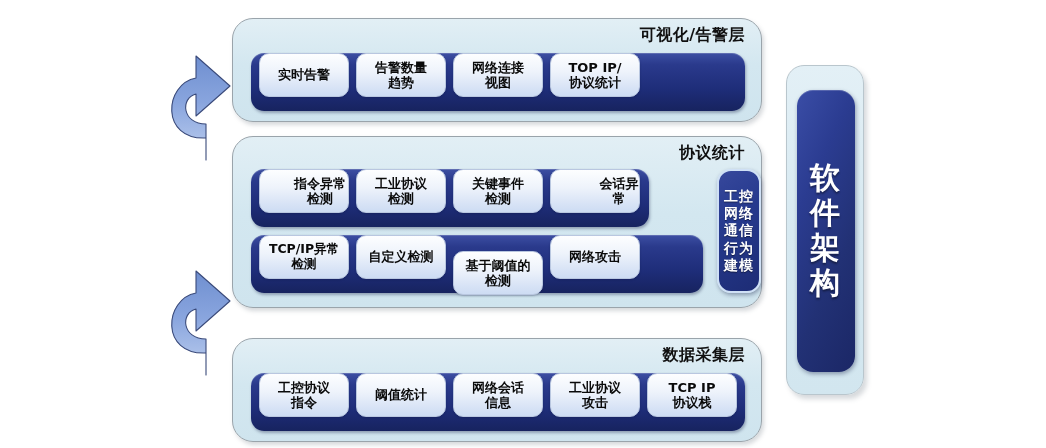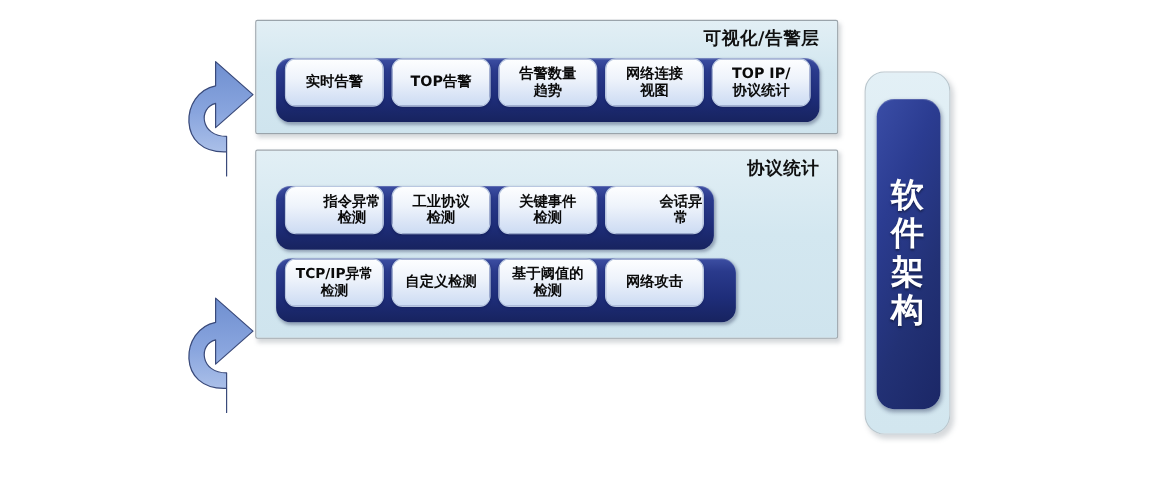--- a/index.html
+++ b/index.html
@@ -18,21 +18,21 @@
   #canvas {
     position: absolute;
     inset: 0;
   }
 
   
   .layer-panel {
     position: absolute;
     background: linear-gradient(180deg, #e2eff5 0%, #d3e7f0 45%, #cfe4ee 100%);
     border: 1px solid #9aa4ab;
-    border-radius: 2px;
+    border-radius: 21px;
     box-sizing: border-box;
     box-shadow: 2px 3px 4px rgba(120,130,140,0.30);
   }
   .layer-title {
     position: absolute;
     right: 16px;
     top: 6px;
     font-size: 16px;
     font-weight: bold;
     color: #101010;
@@ -170,21 +170,20 @@
     <g>
       <path d="M 650,216 L 672,196 L 672,208 L 690,208 L 690,196
                L 712,216 L 690,236 L 690,224 L 672,224 L 672,236 Z" fill="url(#dblGrad)" stroke="#5a6d92" stroke-width="1.2" stroke-linejoin="round"></path>
     </g>
   </svg>
 
   <div class="layer-panel" style="left:232px; top:18px; width:530px; height:104px;">
     <div class="layer-title">可视化/告警层</div>
     <div class="band" style="left:18px; top:34px; width:494px; height:58px; padding:0 8px; gap:7px;">
       <div class="chip" style="width:90px;">实时告警</div>
-      <div class="chip" style="width:90px;">TOP告警</div>
       <div class="chip" style="width:90px;">告警数量
 趋势</div>
       <div class="chip" style="width:90px;">网络连接
 视图</div>
       <div class="chip" style="width:90px;">TOP IP/
 协议统计</div>
     </div>
   </div>
 
   <div class="layer-panel" style="left:232px; top:136px; width:530px; height:172px;">
@@ -193,31 +192,50 @@
     <div class="band" style="left:18px; top:32px; width:398px; height:58px; padding:0 8px; gap:7px;">
       <div class="chip" style="width:90px;padding-left:32px;">指令异常
 检测</div>
       <div class="chip" style="width:90px;">工业协议
 检测</div>
       <div class="chip" style="width:90px;">关键事件
 检测</div>
       <div class="chip" style="width:90px;padding-left:48px;">会话异常</div>
     </div>
 
-    <div class="band" style="left:18px; top:98px; width:418px; height:58px; padding:0 8px; gap:7px;">
+    <div class="band" style="left:18px; top:98px; width:452px; height:58px; padding:0 8px; gap:7px;">
       <div class="chip" style="width:90px; font-size:12.5px;">TCP/IP异常
 检测</div>
       <div class="chip" style="width:90px;">自定义检测</div>
-      <div class="chip" style="width:90px;">基于阈值的
+      <div class="chip" style="width:90px;margin-top:16px;">基于阈值的
 检测</div>
       <div class="chip" style="width:90px;">网络攻击</div>
     </div>
 
-  </div>
-
+    <div class="model-box" style="left:484px; top:32px; width:44px; height:124px;">工控
+网络
+通信
+行为
+建模</div>
+  </div>
+
+  <div class="layer-panel" style="left:232px; top:338px; width:530px; height:104px;">
+    <div class="layer-title">数据采集层</div>
+    <div class="band" style="left:18px; top:34px; width:494px; height:58px; padding:0 8px; gap:7px;">
+      <div class="chip" style="width:90px;">工控协议
+指令</div>
+      <div class="chip" style="width:90px;">阈值统计</div>
+      <div class="chip" style="width:90px;">网络会话
+信息</div>
+      <div class="chip" style="width:90px;">工业协议
+攻击</div>
+      <div class="chip" style="width:90px;">TCP IP
+协议栈</div>
+    </div>
+  </div>
 
   <div class="pillar-outer" style="left:786px; top:65px; width:78px; height:330px;">
     <div class="pillar-inner" style="left:10px; top:24px; width:58px; height:282px;">
       <div class="pillar-text">软
 件
 架
 构</div>
     </div>
   </div>
 

